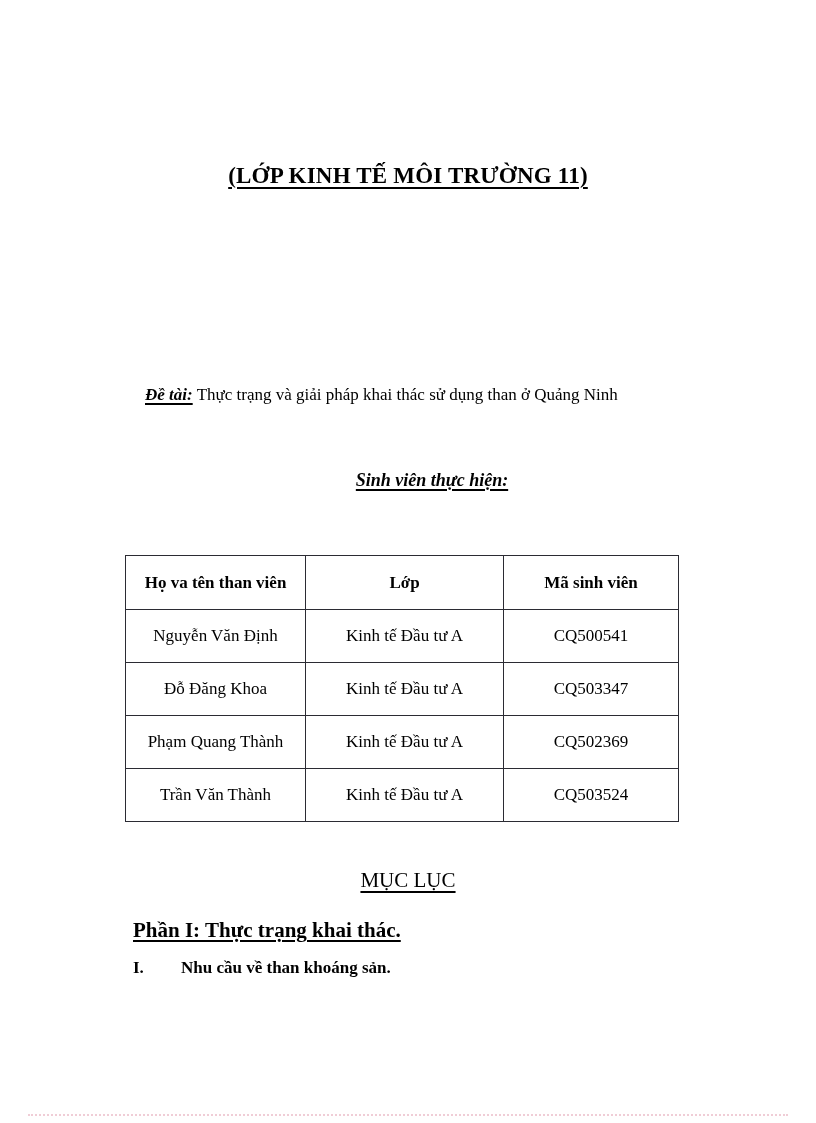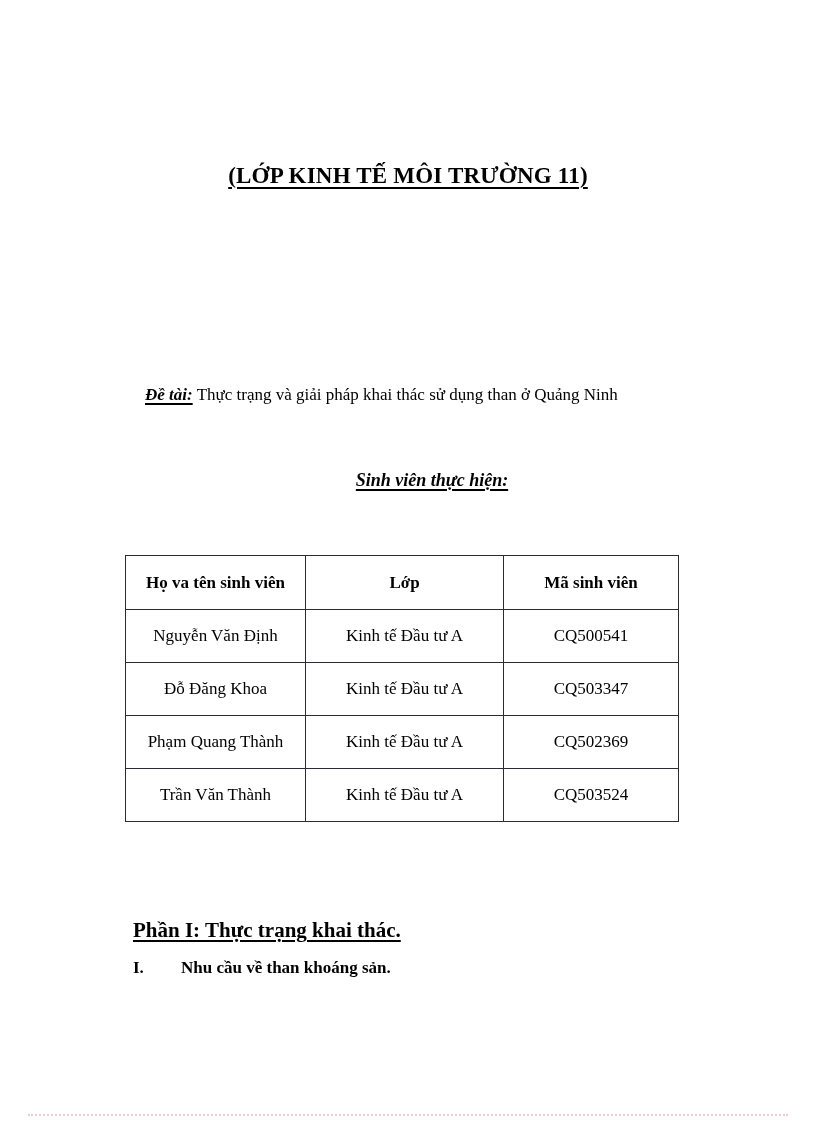--- a/index.html
+++ b/index.html
@@ -173,21 +173,21 @@
   <div id="students-heading"><span>Sinh viên thực hiện:</span></div>
 
   <table id="students-table">
     <colgroup>
       <col class="c1">
       <col class="c2">
       <col class="c3">
     </colgroup>
     <thead>
       <tr>
-        <th>Họ va tên sinh viên</th>
+        <th>Họ va tên than viên</th>
         <th>Lớp</th>
         <th>Mã sinh viên</th>
       </tr>
     </thead>
     <tbody>
       <tr>
         <td>Nguyễn Văn Định</td>
         <td>Kinh tế Đầu tư A</td>
         <td>CQ500541</td>
       </tr>
@@ -202,20 +202,21 @@
         <td>CQ502369</td>
       </tr>
       <tr>
         <td>Trần Văn Thành</td>
         <td>Kinh tế Đầu tư A</td>
         <td>CQ503524</td>
       </tr>
     </tbody>
   </table>
 
+  <div id="toc-heading"><span>MỤC LỤC</span></div>
 
   <div id="toc-part">Phần I: Thực trạng khai thác.</div>
 
   <div id="toc-item-1"><span class="num">I.</span><span class="txt">Nhu cầu về than khoáng sản.</span></div>
 
   <div id="scan-artifact-line"></div>
 
 </div>
 
 </body></html>

